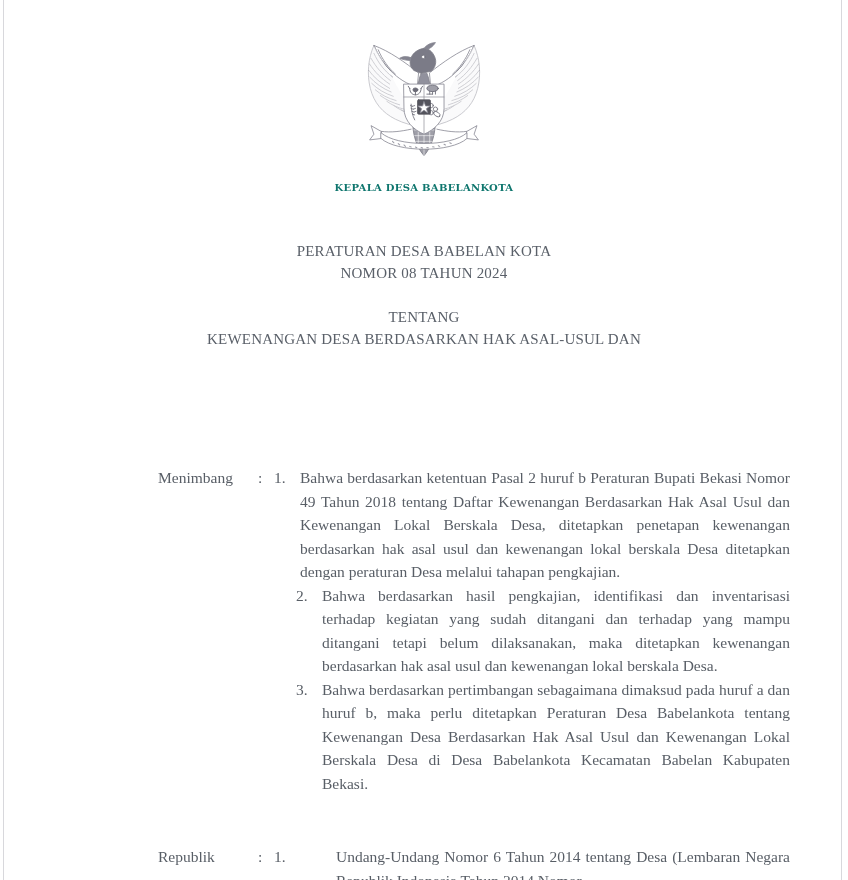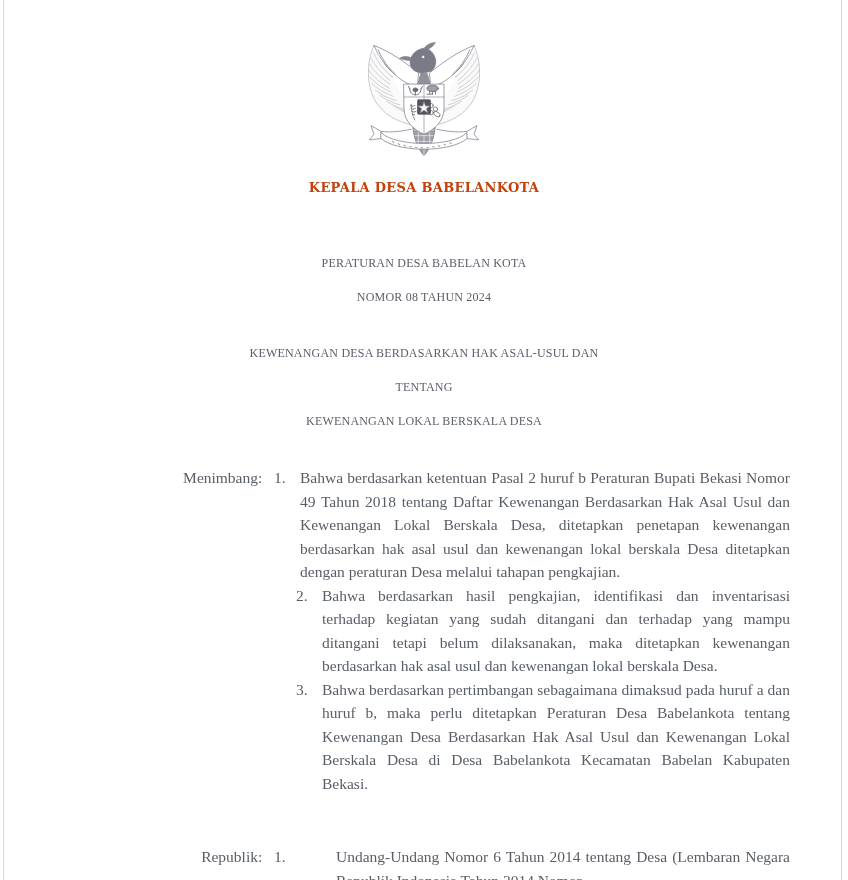--- a/index.html
+++ b/index.html
@@ -57,41 +57,40 @@
   .hdr-block {
     position: absolute;
     left: 0;
     right: 0;
     top: 178px;
     text-align: center;
   }
   .hdr-line {
     font-family: "DejaVu Serif", "Liberation Serif", serif;
     font-weight: bold;
-    font-size: 13px;
+    font-size: 10px;
     letter-spacing: 0.3px;
-    color: #c2410c;
+    color: #0f766e;
     line-height: 20px;
     white-space: nowrap;
   }
 
   .title-block {
     position: absolute;
     left: 0;
     right: 0;
     top: 240px;
     text-align: center;
   }
   .t-line {
-    font-size: 12px;
+    font-size: 15px;
     line-height: 22px;
     color: #5a6069;
     letter-spacing: 0.2px;
     white-space: nowrap;
-    margin-top: 12px;
   }
   .gap-md { height: 22px; }
 
   
   .clauses {
     position: absolute;
     left: 0;
     top: 466px;
     width: 848px;
   }
@@ -100,21 +99,20 @@
     align-items: flex-start;
     font-size: 15.5px;
     line-height: 23.5px;
   }
 
   .c-label {
     width: 100px;
     margin-left: 158px;
     flex: 0 0 auto;
     white-space: nowrap;
-    text-align: right;
   }
   .c-colon {
     width: 16px;
     flex: 0 0 auto;
     text-align: left;
   }
   .c-items {
     flex: 1 1 auto;
     padding-right: 58px;
   }
@@ -264,23 +262,22 @@
 
   <div class="hdr-block">
     <div class="hdr-line">KEPALA DESA BABELANKOTA</div>
   </div>
 
   <div class="title-block">
     <div class="t-line">PERATURAN DESA BABELAN KOTA</div>
     <div class="t-line">NOMOR 08 TAHUN 2024</div>
 
     <div class="gap-md"></div>
+    <div class="t-line">TENTANG</div>
     <div class="t-line">KEWENANGAN DESA BERDASARKAN HAK ASAL-USUL DAN</div>
-    <div class="t-line">TENTANG</div>
-    <div class="t-line">KEWENANGAN LOKAL BERSKALA DESA</div>
 
     <div class="gap-md"></div>
 
     <div class="gap-md"></div>
   </div>
 
   <div class="clauses">
     <div class="clause-row">
       <div class="c-label">Menimbang</div>
       <div class="c-colon">:</div>

